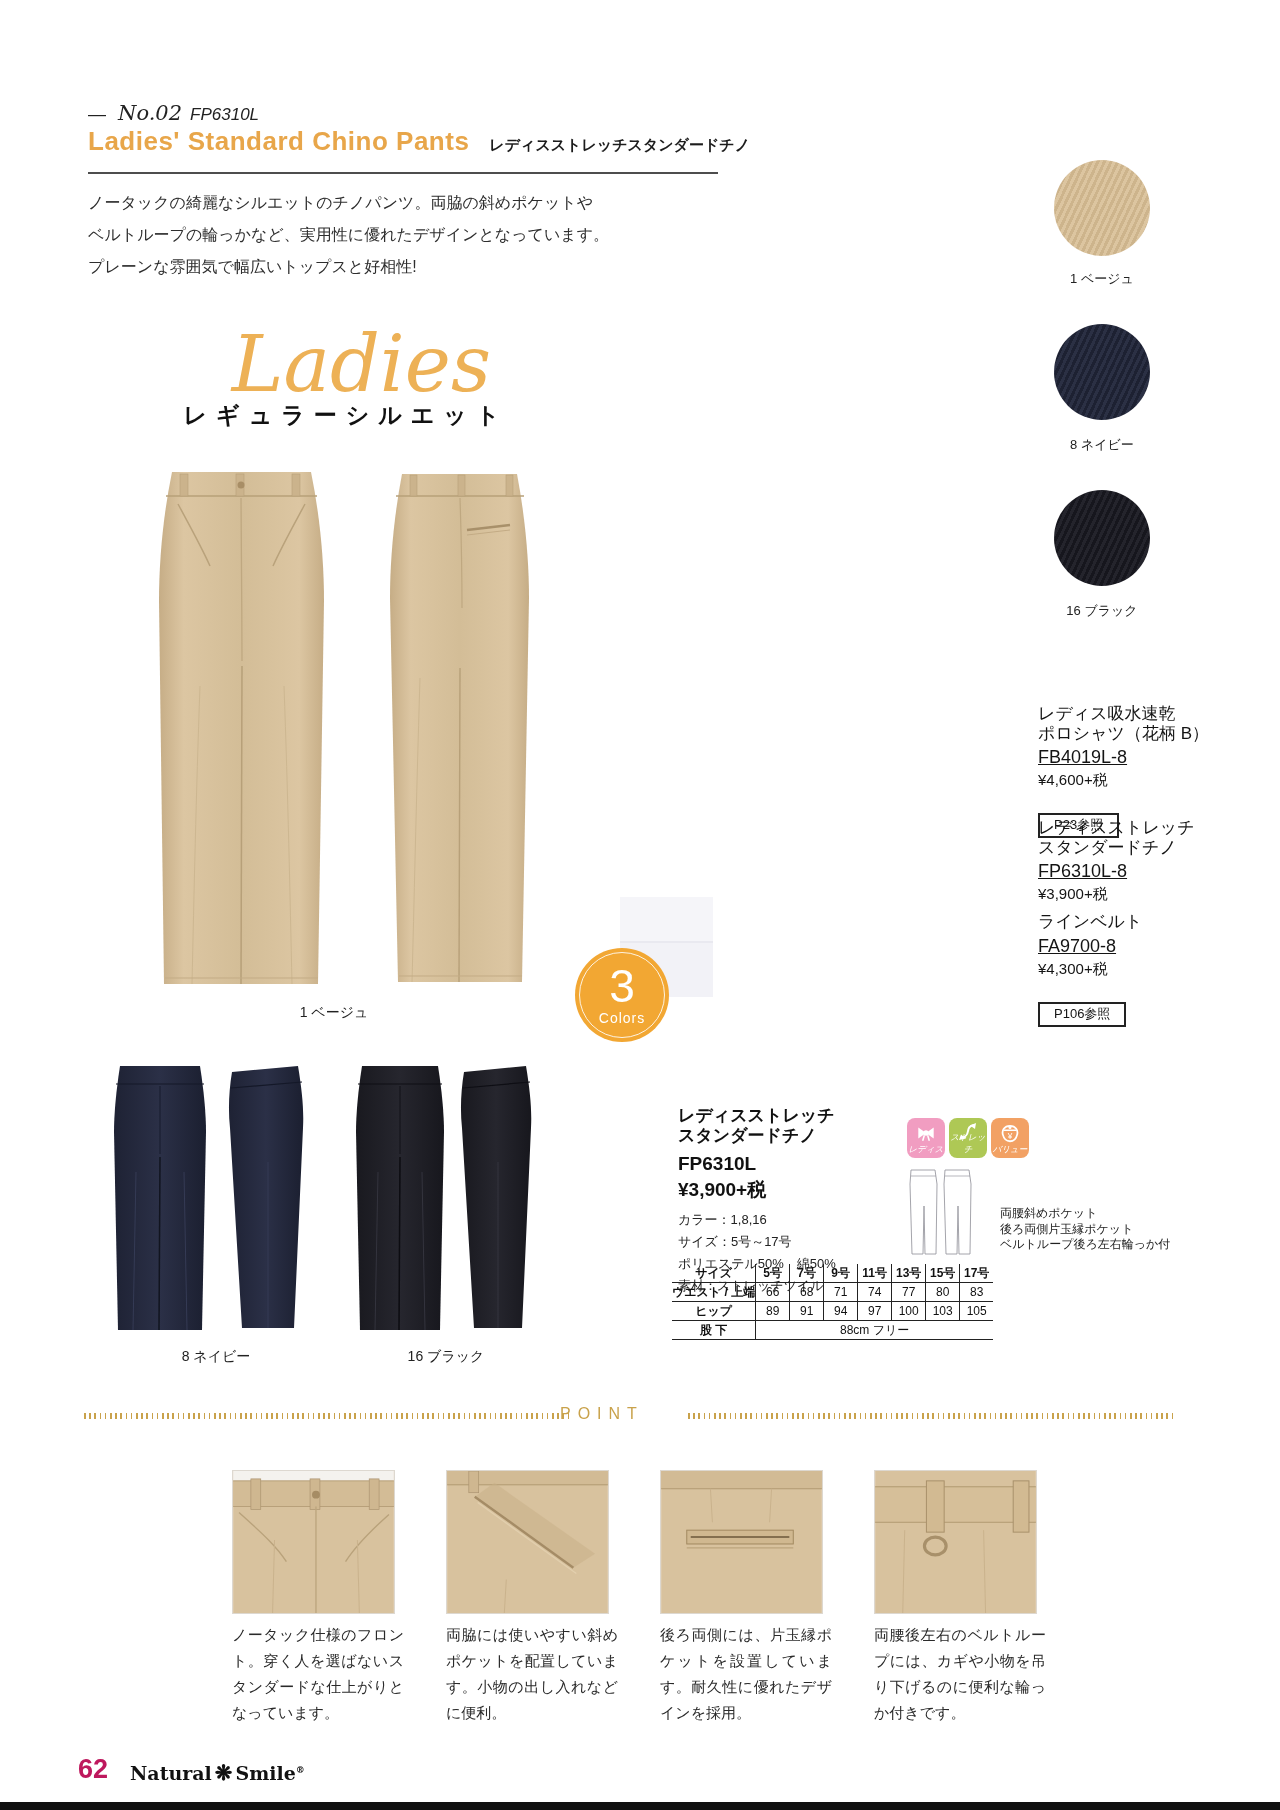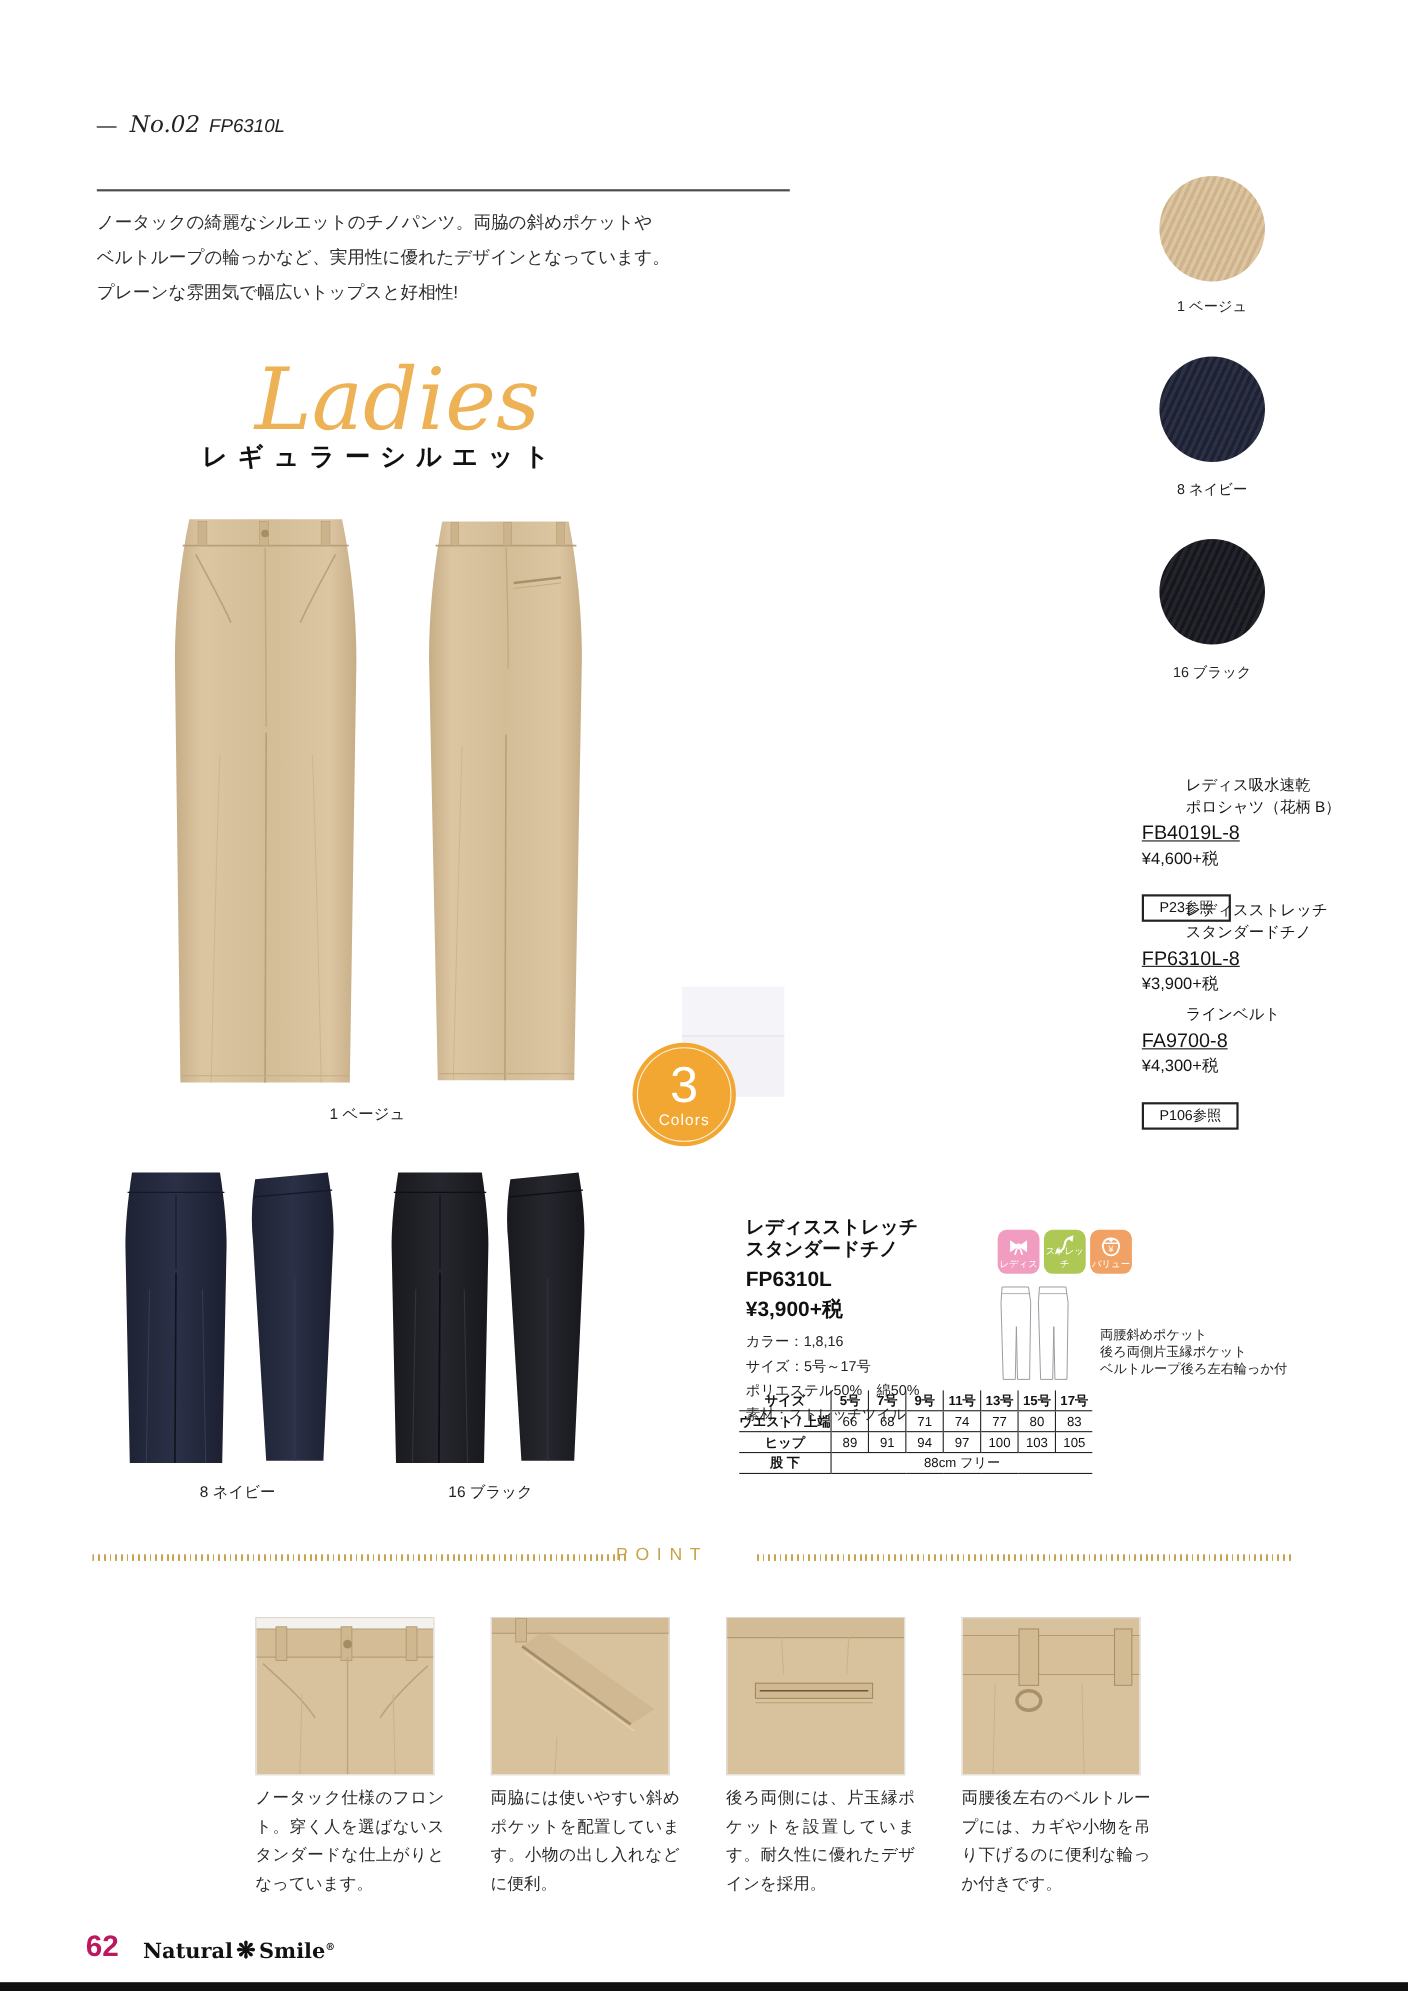--- a/index.html
+++ b/index.html
@@ -29,21 +29,21 @@
   .swatch{width:96px;height:96px;border-radius:50%;}
   .sw1{left:1054px;top:160px;background:repeating-linear-gradient(115deg,#dcc5a0 0 3px,#cdb48c 3px 6px);}
   .sw2{left:1054px;top:324px;background:repeating-linear-gradient(115deg,#2b3044 0 3px,#1d2132 3px 6px);}
   .sw3{left:1054px;top:490px;background:repeating-linear-gradient(115deg,#24242c 0 3px,#16161d 3px 6px);}
   .sw-label{left:1042px;width:120px;text-align:center;font-size:13px;color:#222;white-space:nowrap;}
   .swl1{top:270px;} .swl2{top:436px;} .swl3{top:602px;}
 
   
   .rel{left:1038px;width:210px;color:#141414;}
   .r1{top:704px;} .r2{top:818px;} .r3{top:912px;}
-  .rel-name{font-size:14px;line-height:19.5px;margin-left:40px;}
+  .rel-name{font-size:17px;line-height:19.5px;}
   .rel-code{font-size:18px;margin-top:4px;text-decoration:underline;}
   .rel-price{font-size:15px;margin-top:3px;}
   .rel-ref{display:inline-block;border:2px solid #222;padding:1px 14px 2px;font-size:13px;margin-top:23px;}
 
   
   .pouch{left:620px;top:897px;width:93px;height:100px;
     background:linear-gradient(180deg,#f5f5f9 0 44%,#e9e9f0 44% 46%,#f2f2f7 46% 100%);}
   .colors-badge{left:575px;top:948px;width:94px;height:94px;border-radius:50%;background:#f2a733;
     color:#fff;text-align:center;}
   .colors-badge::after{content:"";position:absolute;inset:4px;border:1px solid rgba(255,255,255,.85);border-radius:50%;}
@@ -60,21 +60,21 @@
   .pcode{font-size:19px;font-weight:bold;margin-top:7px;}
   .pprice{font-size:19px;font-weight:bold;margin-top:2px;}
   .pspec{font-size:13px;line-height:17px;margin-top:5px;color:#222;}
   .pspec.first{margin-top:8px;}
 
   
   .fbadges{left:907px;top:1118px;display:flex;gap:4px;}
   .fbadge{width:38px;height:40px;border-radius:8px;position:relative;color:#fff;}
   .fb1{background:#f19dc1;} .fb2{background:#aec855;} .fb3{background:#f2a164;}
   .fbadge svg{position:absolute;top:4px;left:50%;transform:translateX(-50%);}
-  .fbadge .fl{position:absolute;bottom:2px;width:100%;text-align:center;font-size:8.5px;}
+  .fbadge .fl{position:absolute;bottom:2px;width:100%;text-align:center;font-size:8.5px;font-style:italic;}
 
   .lineart{left:905px;top:1166px;}
   .features{left:1000px;top:1206px;font-size:12px;line-height:15.5px;color:#222;}
 
   
   .size-table{left:672px;top:1264px;border-collapse:collapse;font-size:12px;color:#111;table-layout:fixed;}
   .size-table td{width:33px;height:18px;text-align:center;border-bottom:1px solid #222;
     border-left:1px solid #222;padding:0;white-space:nowrap;}
   .size-table td.lbl{width:76px;border-left:none;font-weight:bold;}
   .size-table tr.hd td{font-weight:bold;}
@@ -96,20 +96,23 @@
   .brand sup{font-size:9px;}
   .bottom-bar{left:0;top:1802px;width:1280px;height:8px;background:#101010;}
 </style>
 </head>
 <body>
 
 <div id="page">
 
   <div class="abs hdr-no">
     <span class="dash">—</span><span class="script">No.02</span><span class="code">FP6310L</span>
+  </div>
+  <div class="abs title-row">
+    <span class="title-en">Ladies' Standard Chino Pants</span><span class="title-jp">レディスストレッチスタンダードチノ</span>
   </div>
   <div class="abs hdr-rule"></div>
   <div class="abs desc">
     <div>ノータックの綺麗なシルエットのチノパンツ。両脇の斜めポケットや</div>
     <div>ベルトループの輪っかなど、実用性に優れたデザインとなっています。</div>
     <div>プレーンな雰囲気で幅広いトップスと好相性!</div>
   </div>
 
   <div class="abs ladies-script">Ladies</div>
   <div class="abs fit-label">レギュラーシルエット</div>

